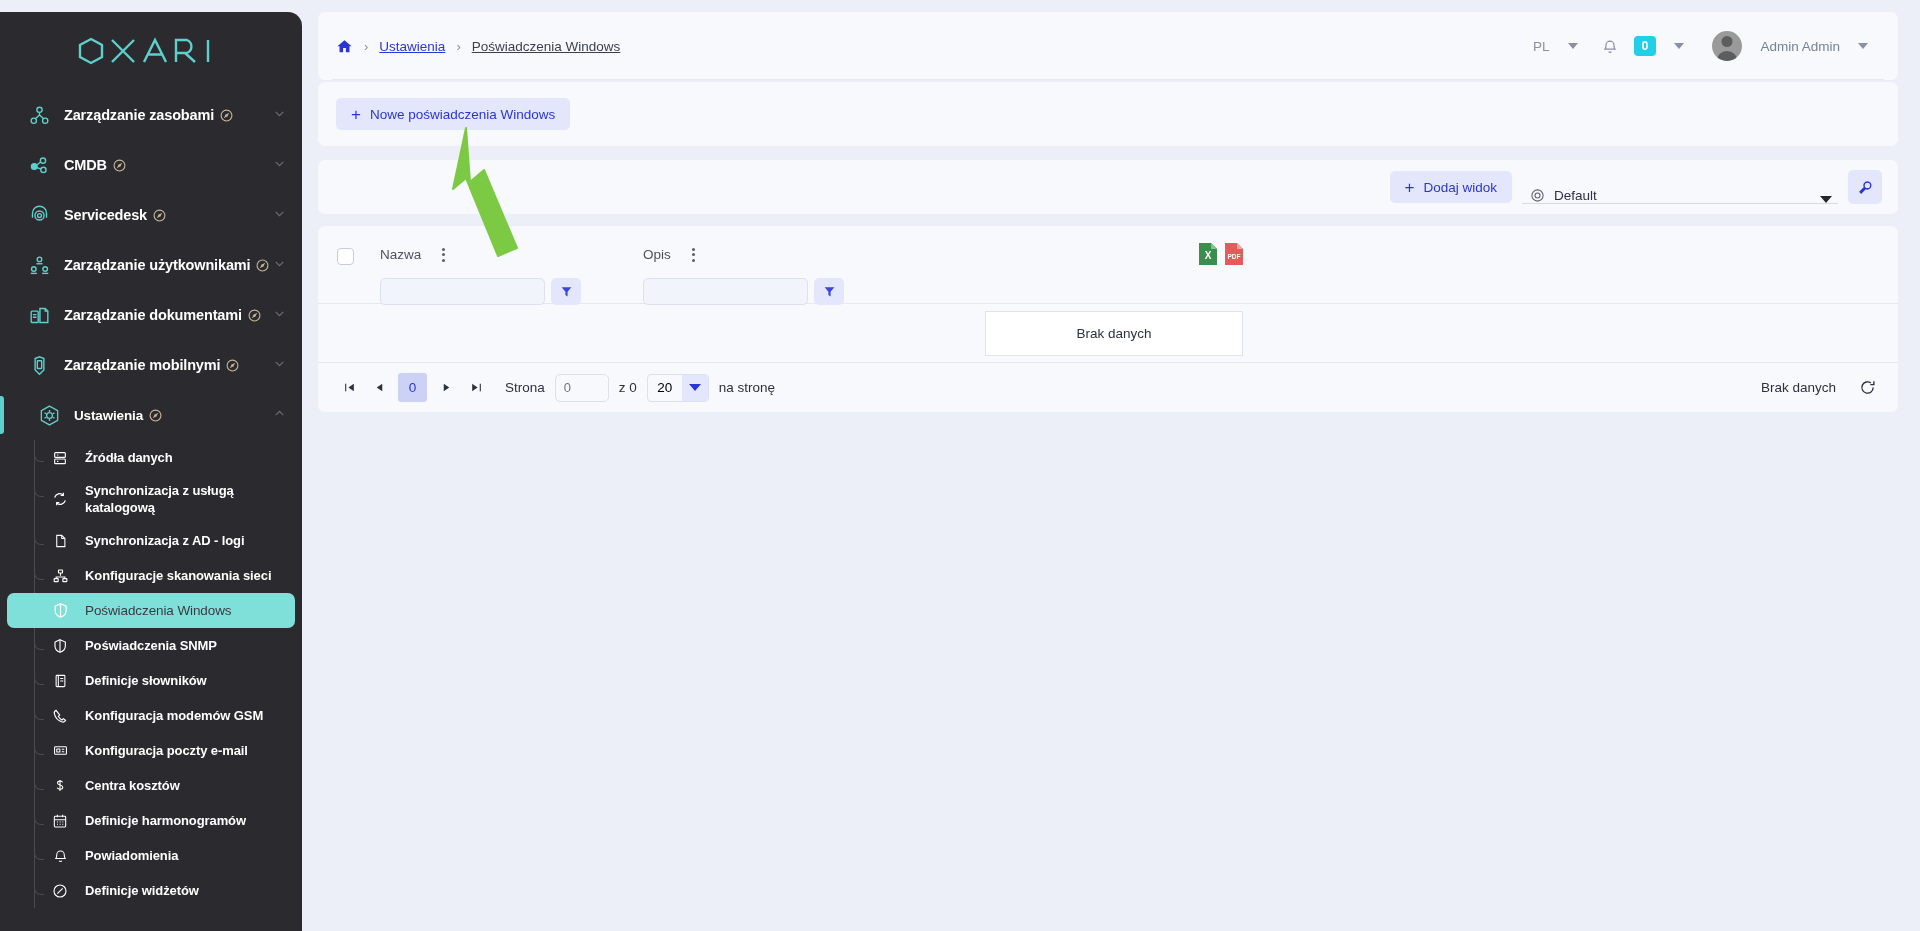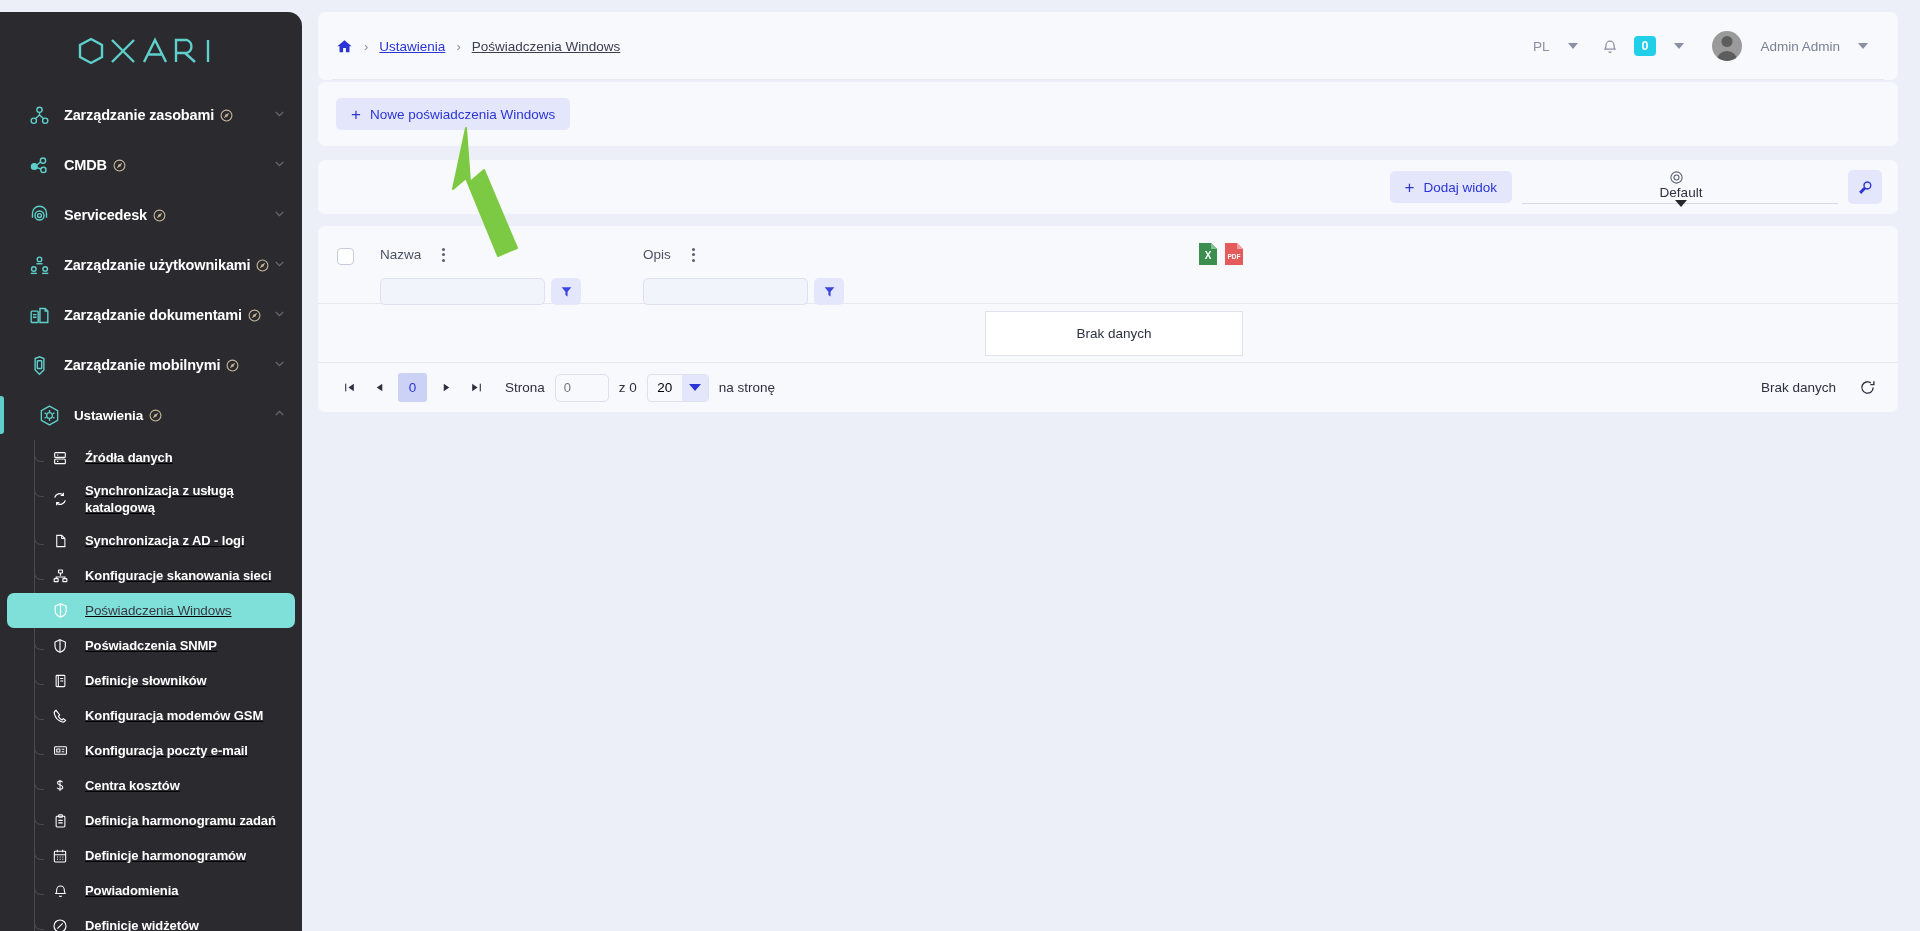--- a/index.html
+++ b/index.html
@@ -67,21 +67,20 @@
     content: ""; position: absolute;
     left: 34px; top: 0; bottom: 0; width: 1px; background: #4a4a50;
   }
   .sub-item {
     position: relative;
     display: flex; align-items: center;
     min-height: 35px; padding: 4px 10px 4px 34px;
     margin: 0 7px 0 7px;
     border-radius: 7px;
     cursor: pointer;
-    text-decoration: underline;
   }
   .sub-item .tick {
     position: absolute; left: 27px; top: 13px;
     width: 10px; height: 9px;
     border-left: 1px solid #4a4a50;
     border-bottom: 1px solid #4a4a50;
     border-bottom-left-radius: 7px;
   }
   .sub-item .sub-ico {
     width: 30px; flex: 0 0 30px; margin-left: 4px;
@@ -156,24 +155,24 @@
     font-size: 13.5px; border: none; border-radius: 5px;
     height: 32px; padding: 0 15px; cursor: pointer;
     font-family: "Liberation Sans", sans-serif;
   }
   .btn-primary-light .plus { font-size: 17px; line-height: 1; font-weight: normal; }
 
   
   #view-card { margin-top: 14px; height: 54px; display: flex; align-items: center; justify-content: flex-end; padding: 0 16px 0 18px; }
   .view-controls { display: flex; align-items: center; gap: 10px; }
   .select-view {
-    display: flex; align-items: center;
+    display: flex; align-items: flex-end;
     width: 316px; height: 34px;
     border-bottom: 1px solid #d7dae8;
-    padding: 0 6px 0 8px; cursor: pointer; flex-direction: column;
+    padding: 0 6px 0 8px; cursor: pointer;
   }
   .select-view .circ { color: #5a5f73; display: flex; margin-right: 9px; }
   .select-view .val { font-size: 13.5px; color: #2c3040; flex: 1; }
   .select-view .dncaret { width: 0; height: 0; border-left: 6px solid transparent; border-right: 6px solid transparent; border-top: 7px solid #24282e; }
   .tool-btn {
     width: 34px; height: 34px; border-radius: 5px; background: #e4e7fb;
     display: flex; align-items: center; justify-content: center; cursor: pointer; color: #2b35d6;
   }
 
   
@@ -535,31 +534,20 @@
           <span class="tick"></span>
           <span class="sub-ico">
             <svg width="14" height="17" viewBox="0 0 24 24" fill="none" stroke="currentColor" stroke-width="1.8">
                 <path d="M12 2.5v19"></path>
                 <path d="M16.5 6.5c-1-1.4-2.6-2-4.5-2-2.5 0-4.2 1.2-4.2 3.1 0 4.5 9 2.6 9 7.3 0 2.1-2 3.4-4.8 3.4-2.2 0-3.9-.8-4.9-2.3"></path>
               </svg>
           </span>
           <span class="sub-label">Centra kosztów</span>
         </div>
 
-        <div class="sub-item">
-          <span class="tick"></span>
-          <span class="sub-ico">
-            <svg width="15" height="16" viewBox="0 0 24 24" fill="none" stroke="currentColor" stroke-width="1.7">
-                <rect x="5" y="4.5" width="14" height="17" rx="1.4"></rect>
-                <rect x="9" y="2" width="6" height="4" rx="1"></rect>
-                <path d="M8.5 11h7M8.5 15h7"></path>
-              </svg>
-          </span>
-          <span class="sub-label">Definicja harmonogramu zadań</span>
-        </div>
 
         <div class="sub-item">
           <span class="tick"></span>
           <span class="sub-ico">
             <svg width="16" height="16" viewBox="0 0 24 24" fill="none" stroke="currentColor" stroke-width="1.6">
                 <rect x="3.5" y="5" width="17" height="16" rx="1.4"></rect>
                 <path d="M3.5 10h17M8 2.5v4M16 2.5v4"></path>
                 <path d="M7.5 13.5h1.5M11.5 13.5H13M15.5 13.5H17M7.5 17h1.5M11.5 17H13M15.5 17H17"></path>
               </svg>
           </span>

